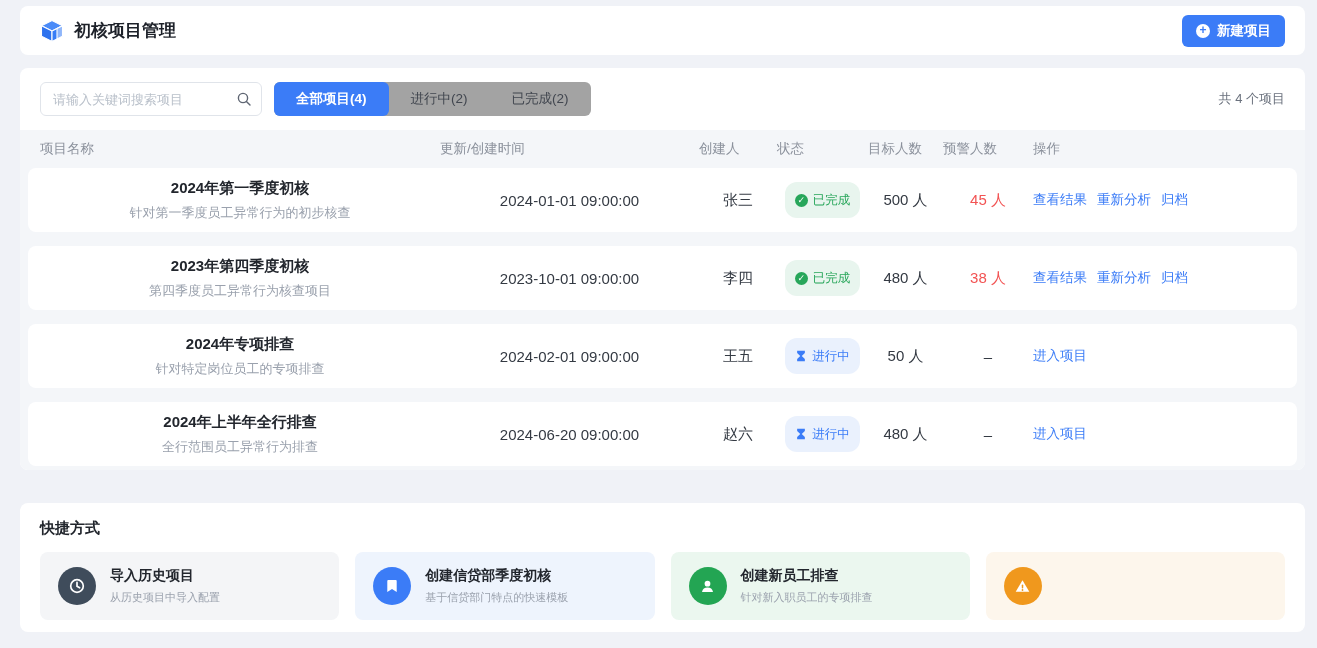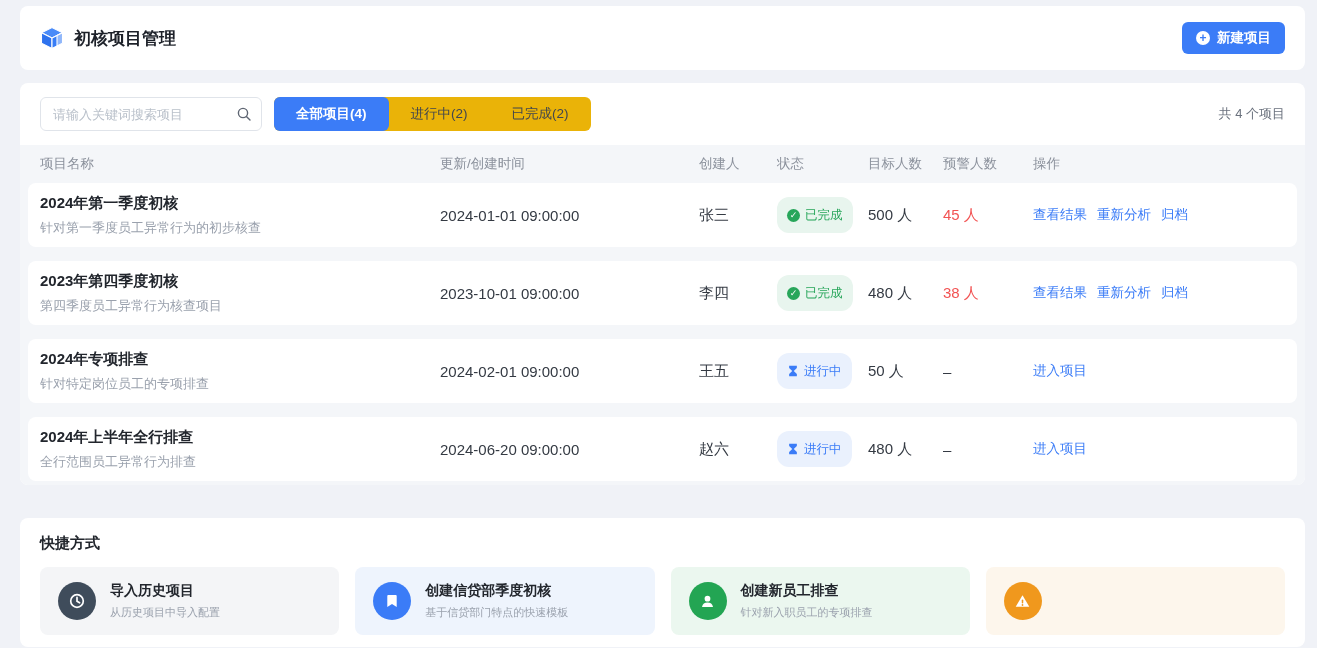--- a/index.html
+++ b/index.html
@@ -7,21 +7,21 @@
   body {
     background:#f0f2f7;
     font-family:"Liberation Sans","DejaVu Sans",sans-serif;
     padding:6px 12px 15px 20px;
     color:#22262d;
   }
   .panel { background:#fff; border-radius:8px; }
 
   
   .header-bar {
-    height:64px; display:flex; align-items:center;
+    height:49px; display:flex; align-items:center;
     padding:0 20px; margin-bottom:13px; justify-content:space-between;
   }
   .header-left { display:flex; align-items:center; gap:10px; }
   .cube { width:24px; height:24px; display:block; }
   .page-title { font-size:17px; font-weight:700; color:#1d2129; }
   .new-btn {
     display:flex; align-items:center; gap:7px; height:32px; padding:0 14px;
     background:#3b7cf7; color:#fff; border:none; border-radius:6px;
     font-size:13.5px; font-weight:600; cursor:pointer;
     font-family:"Liberation Sans","DejaVu Sans",sans-serif;
@@ -38,39 +38,39 @@
   .search-row { display:flex; align-items:center; padding:14px 20px; }
   .search-box { position:relative; width:222px; }
   .search-box input {
     width:100%; height:34px; border:1px solid #e0e4ea; border-radius:6px;
     padding:0 34px 0 12px; font-size:13px; color:#333; outline:none;
     font-family:"Liberation Sans","DejaVu Sans",sans-serif;
   }
   .search-box input::placeholder { color:#b9c0ca; }
   .search-ic { position:absolute; right:10px; top:9px; width:16px; height:16px; }
   .tabs {
-    display:flex; margin-left:12px; background:#eab308; border-radius:6px; height:34px;
+    display:flex; margin-left:12px; background:#a3a3a3; border-radius:6px; height:34px;
   }
   .tab {
     padding:0 22px; line-height:34px; font-size:13.5px; color:#41464f;
     border-radius:6px; cursor:pointer; white-space:nowrap;
   }
   .tab.active { background:#3b7cf7; color:#fff; font-weight:600; }
   .proj-count { margin-left:auto; font-size:13px; color:#6a717d; }
 
   
   .table-area { background:#f4f6f9; padding:0 8px 4px; }
   .grid-cols {
     display:grid;
     grid-template-columns:400px 259px 78px 91px 75px 90px 1fr;
     align-items:center;
   }
   .thead { height:38px; padding:0 12px; font-size:13.5px; color:#8b919c; }
   .rows { display:flex; flex-direction:column; gap:14px; }
-  .row { background:#fff; border-radius:8px; height:64px; padding:0 12px; }
+  .row { background:#fff; border-radius:8px; height:64px; padding:0 12px;text-align:center; }
   .p-name { font-size:15px; font-weight:700; color:#22262d; }
   .p-desc { font-size:13px; color:#9aa1ad; margin-top:6px; }
   .cell { font-size:15px; color:#343a43; }
   .warn-red { color:#f25353; }
   .badge {
     display:inline-flex; align-items:center; gap:5px; height:36px; padding:0 10px;
     border-radius:12px; font-size:12.5px; white-space:nowrap;
   }
   .badge-done { background:#e8f5ee; color:#27a65a; }
   .badge-done .bic {

